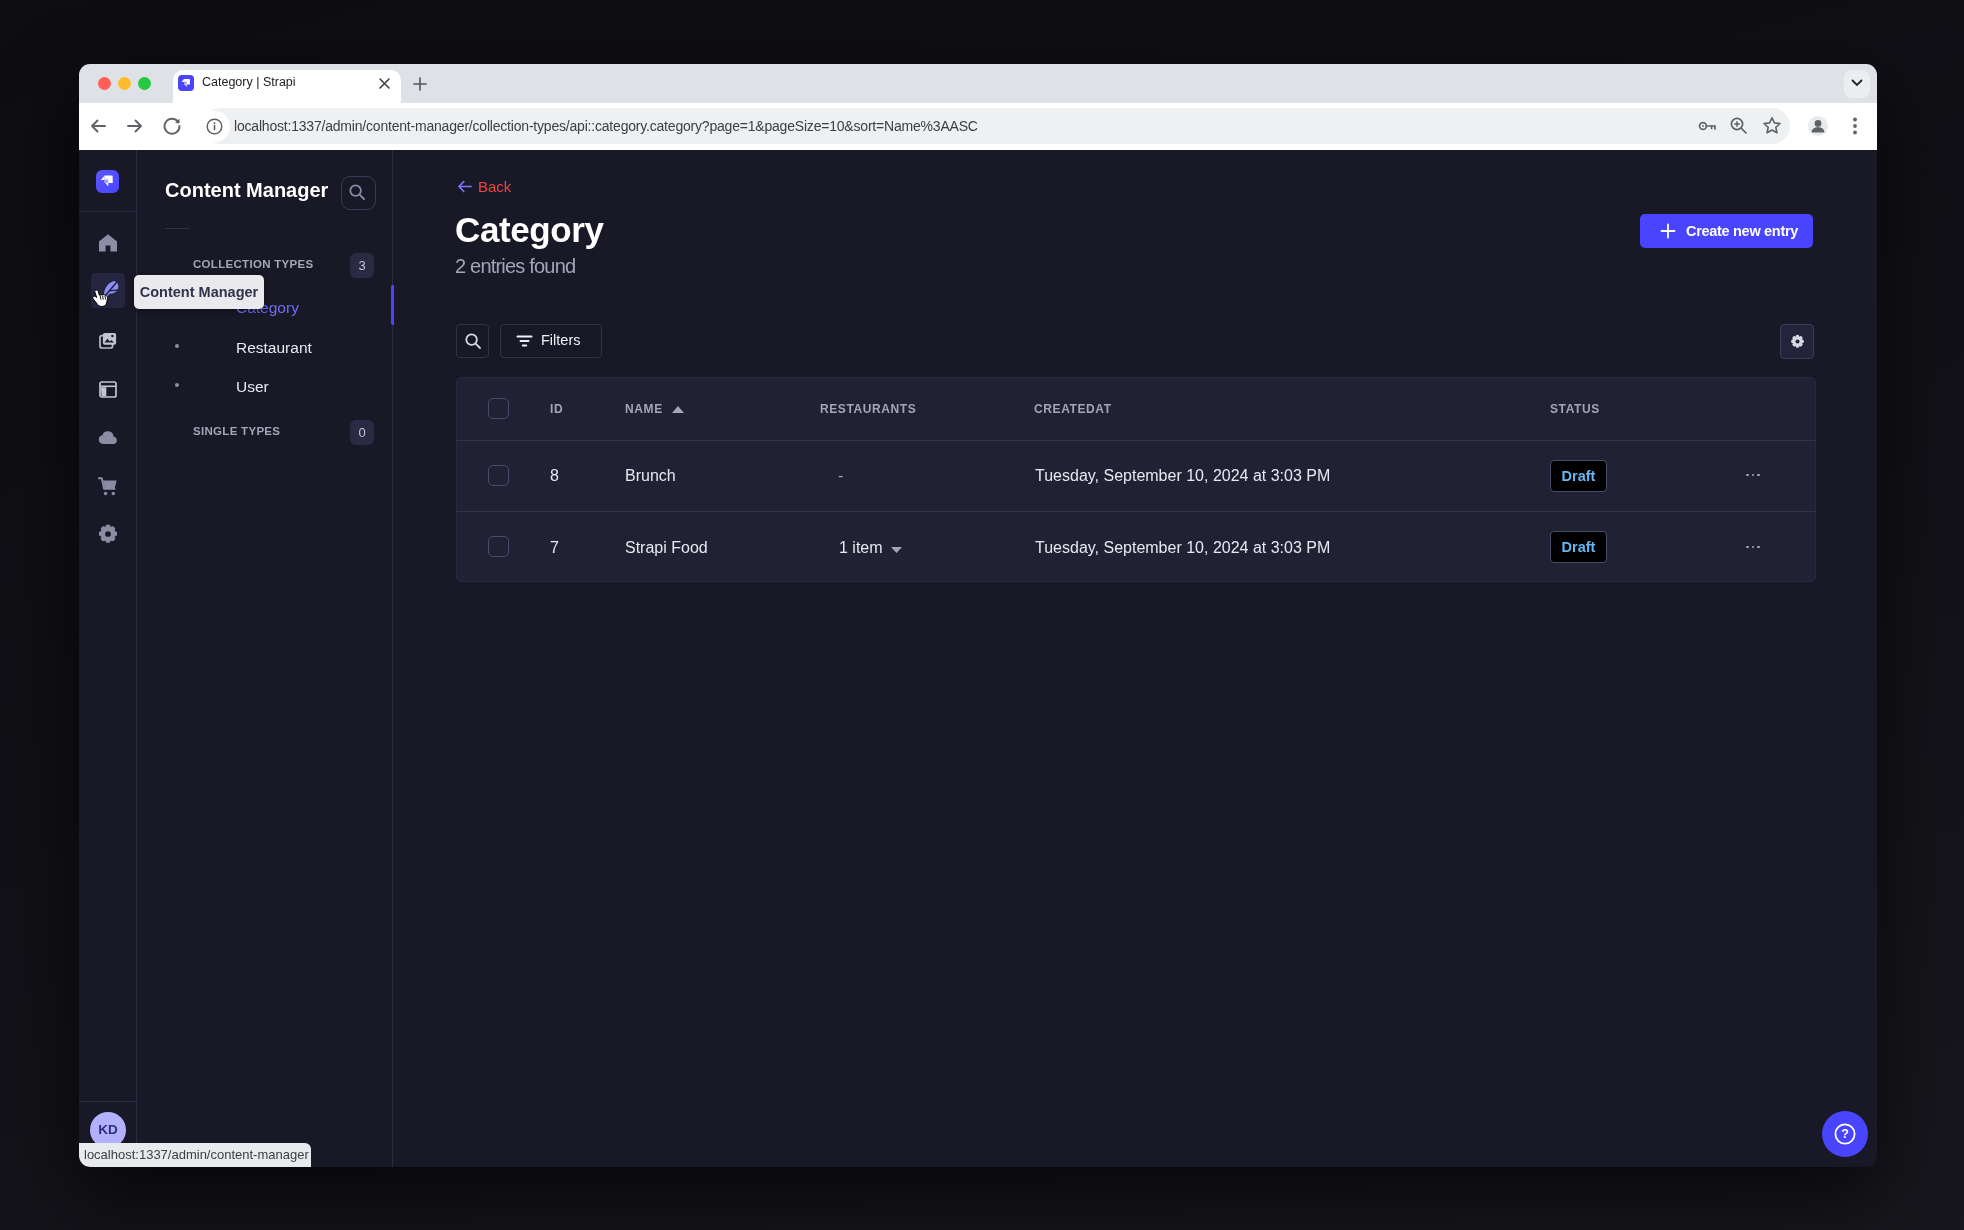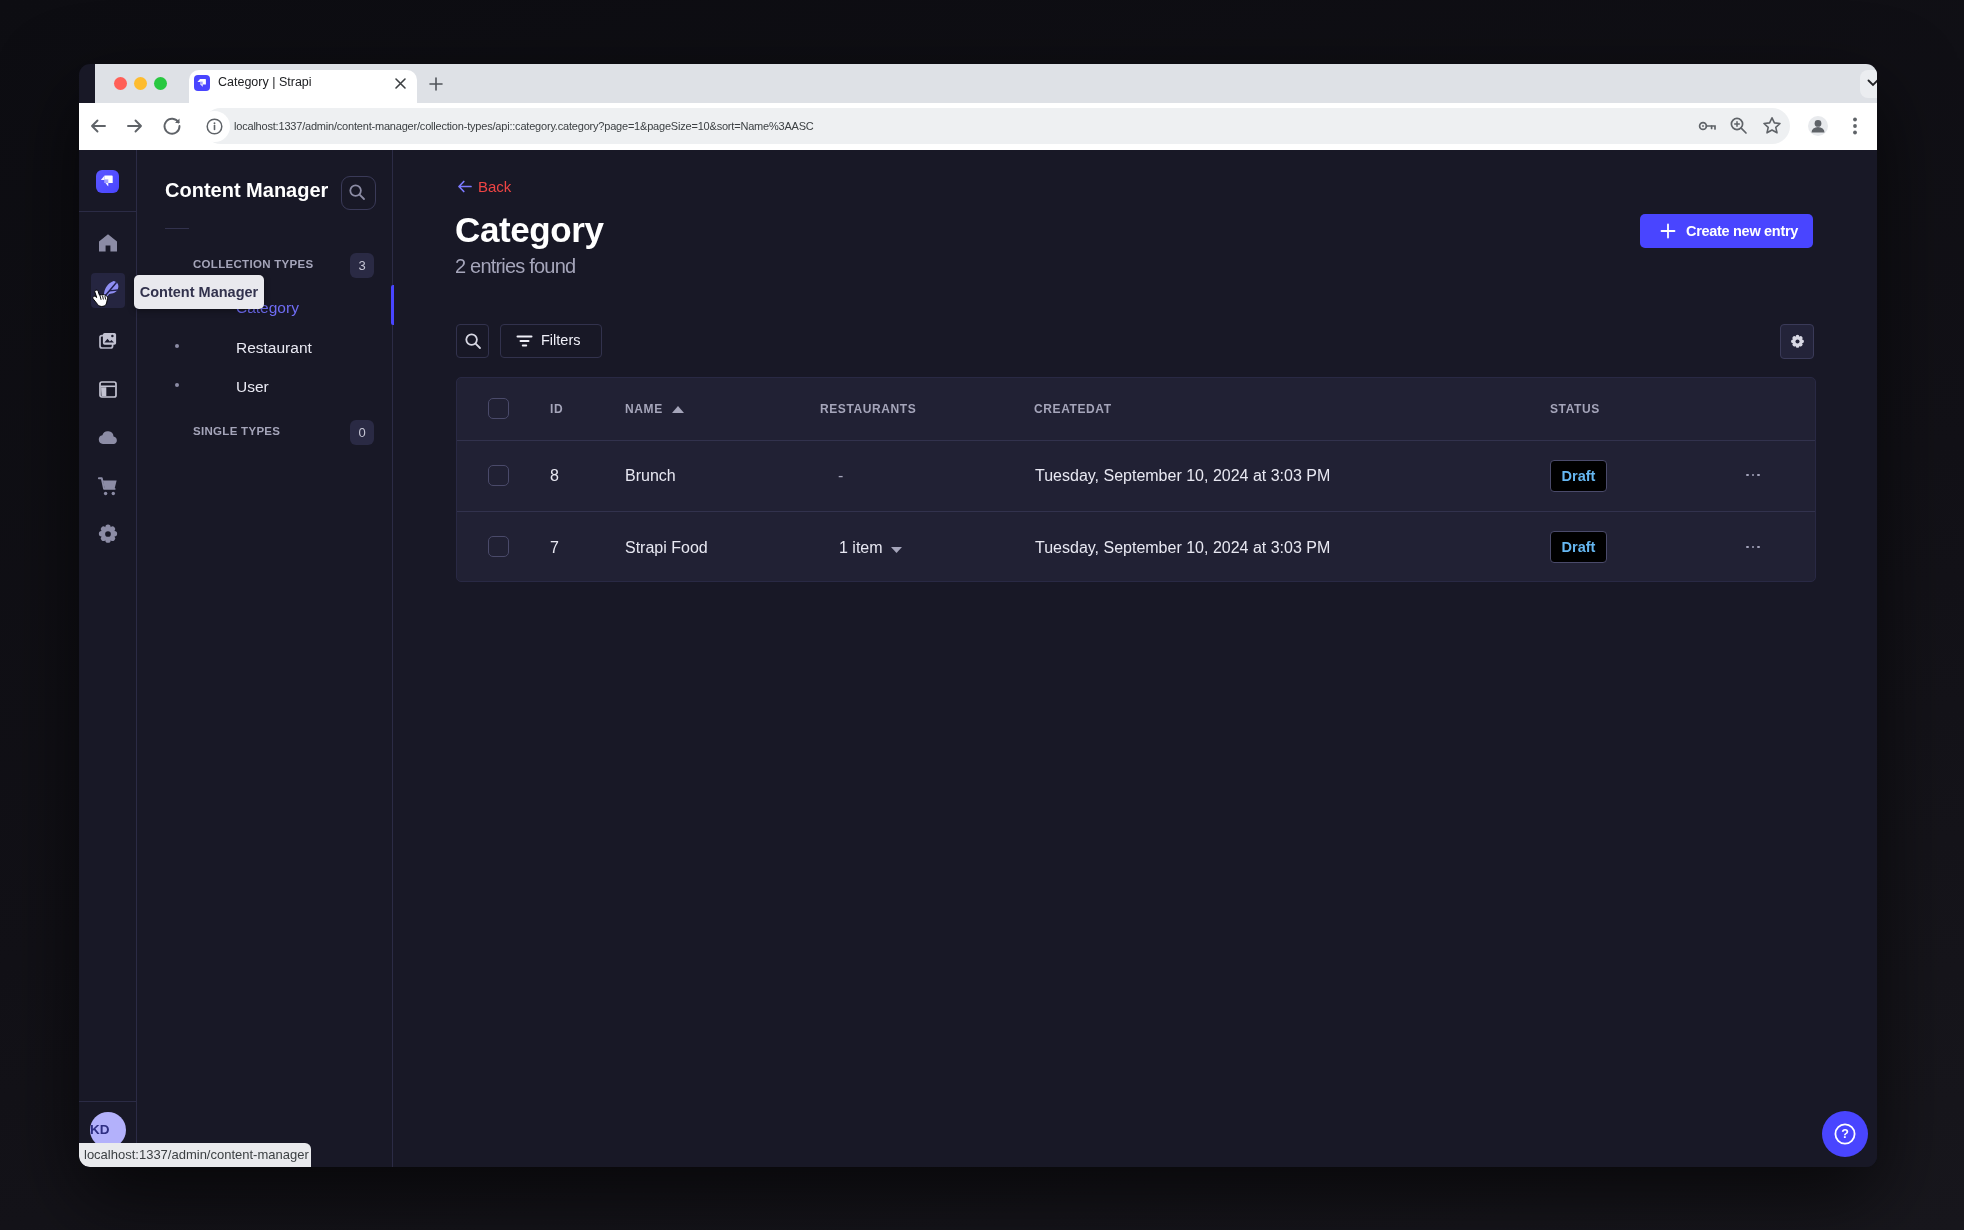--- a/index.html
+++ b/index.html
@@ -9,29 +9,29 @@
     background:linear-gradient(165deg,#0d0d12 0%,#121117 55%,#18171d 100%);
     position:relative;
   }
   .abs { position:absolute; }
   .window {
     position:absolute; left:79px; top:64px; width:1798px; height:1103px;
     border-radius:11px; overflow:hidden; background:#181826;
     box-shadow:0 30px 80px rgba(0,0,0,.65);
   }
   
-  .tabstrip { position:absolute; left:0; top:0; width:1798px; height:39px; background:#dee1e6;margin-left:16px; }
+  .tabstrip { position:absolute; left:0; top:0; width:1798px; height:39px; background:#dee1e6; }
   .tl { position:absolute; top:13px; width:13px; height:13px; border-radius:50%; }
   .tab { position:absolute; left:94px; top:6px; width:228px; height:33px; background:#ffffff; border-radius:10px 10px 0 0; }
   .tab-title { position:absolute; left:123px; top:0; height:39px; line-height:37px; font-size:12.5px; color:#202124; }
   .newtab-chevron { position:absolute; left:1765px; top:6px; width:26px; height:28px; border-radius:8px; background:#ebedf0; }
   .toolbar { position:absolute; left:0; top:39px; width:1798px; height:47px; background:#ffffff; }
   .urlpill { position:absolute; left:124px; top:44px; width:1587px; height:36px; border-radius:18px; background:#eef0f2; }
   .urlcircle { position:absolute; left:120px; top:46.5px; width:31px; height:31px; border-radius:50%; background:#ffffff; }
-  .urltext { position:absolute; left:155px; top:39px; height:47px; line-height:47px; font-size:11px; color:#3c4043; letter-spacing:-0.2px; }
+  .urltext { position:absolute; left:155px; top:39px; height:47px; line-height:47px; font-size:14px; color:#3c4043; letter-spacing:-0.2px; }
   
   .app { position:absolute; left:0; top:86px; width:1798px; height:1017px; background:#181826; }
   .iconstrip { position:absolute; left:0; top:86px; width:58px; height:1017px; border-right:1px solid #2b2b45; }
   .subnav { position:absolute; left:59px; top:86px; width:255px; height:1017px; border-right:1px solid #2b2b45; }
   .navicon { position:absolute; left:17px; width:24px; height:24px; }
   .logo { position:absolute; left:17px; top:106px; width:23px; height:23px; border-radius:6px; background:linear-gradient(135deg,#5b57ff,#4945ff); }
   .strip-divider { position:absolute; left:0; width:58px; height:1px; background:#2b2b45; }
   .cm-hover { position:absolute; left:12px; top:209px; width:34px; height:35px; border-radius:4px; background:#252540; }
   .subnav-title { position:absolute; left:86px; top:113px; font-size:20px; font-weight:700; color:#ffffff; line-height:26px; }
   .subnav-search { position:absolute; left:262px; top:112px; width:35px; height:34px; border-radius:9px; border:1px solid #3a3a58; }
@@ -54,21 +54,21 @@
   .th { position:absolute; top:0; height:62px; line-height:62px; font-size:12px; font-weight:700; letter-spacing:0.6px; color:#a5a5ba; }
   .cell { position:absolute; font-size:16px; color:#e8e8f2; }
   .cbx { position:absolute; width:21px; height:21px; border:1px solid #4a4a6a; border-radius:5px; }
   .badge-draft { position:absolute; left:1093px; width:57px; height:32px; background:#000000; border:1px solid #4a4a6a; border-radius:4px; color:#66b7f1; font-size:14.5px; font-weight:700; text-align:center; line-height:30px; }
   .dots { position:absolute; left:1289px; width:14px; height:4px; }
   .dots i { position:absolute; top:0.5px; width:2.8px; height:2.8px; border-radius:50%; background:#a2a2b8; }
   
   .tooltip { position:absolute; left:55px; top:210.5px; width:130px; height:34px; background:#e9e9ee; border-radius:5px; color:#32324d; font-size:14.5px; font-weight:700; text-align:center; line-height:34px; box-shadow:0 2px 6px rgba(0,0,0,.35); }
   .statusbar { position:absolute; left:0; top:1079px; width:232px; height:24px; background:#e9eaed; border-radius:0 6px 0 11px; font-size:13px; color:#3c4043; line-height:24px; padding-left:5px; }
   .fab { position:absolute; left:1743px; top:1047px; width:46px; height:46px; border-radius:50%; background:#4945ff; }
-  .kd { position:absolute; left:11px; top:1048px; width:36px; height:36px; border-radius:50%; background:#b3b1fb; color:#2e2e82; font-size:13.5px; font-weight:700; text-align:left; line-height:36px; }
+  .kd { position:absolute; left:11px; top:1048px; width:36px; height:36px; border-radius:50%; background:#b3b1fb; color:#2e2e82; font-size:13.5px; font-weight:700; text-align:center; line-height:36px; }
 </style>
 </head>
 <body>
 <div class="window">
 
   <div class="tabstrip">
     <div class="tl" style="left:19px;background:#ff5f57"></div>
     <div class="tl" style="left:39px;background:#febc2e"></div>
     <div class="tl" style="left:59px;background:#28c840"></div>
     <div class="tab"></div>

